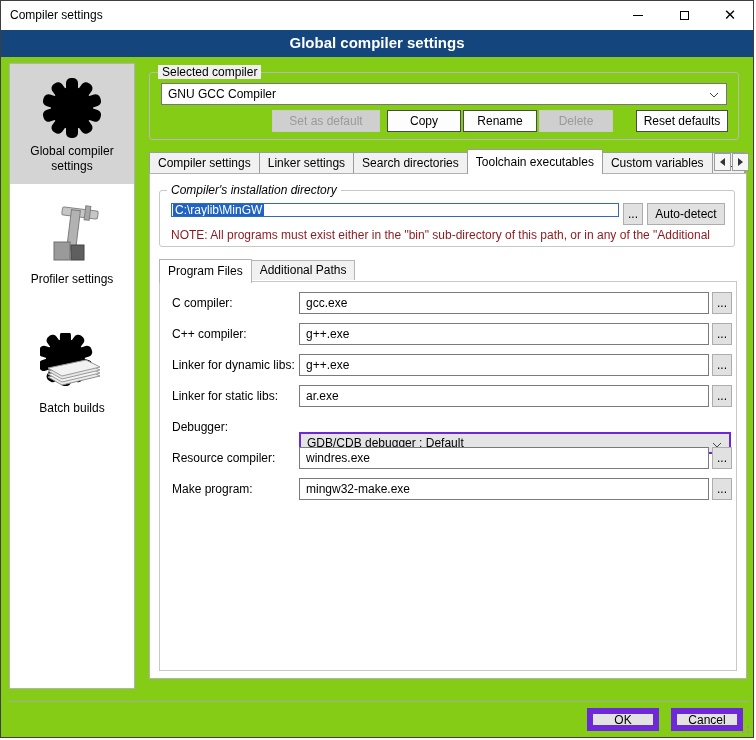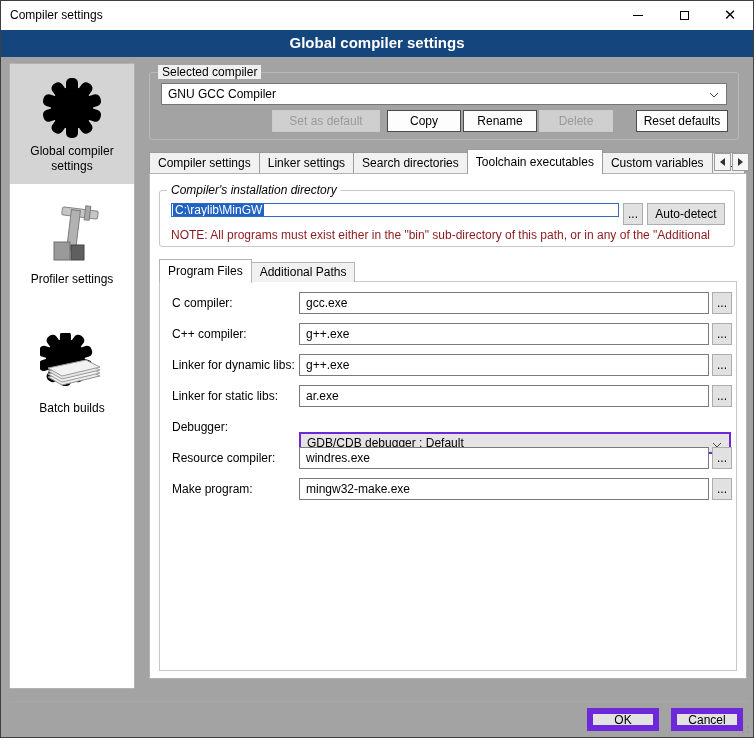--- a/index.html
+++ b/index.html
@@ -1,18 +1,18 @@
 <!DOCTYPE html>
 <html><head>
 <meta charset="utf-8">
 <style>
   html,body{margin:0;padding:0;width:756px;height:740px;overflow:hidden;
     font-family:"Liberation Sans",sans-serif;font-size:12px;color:#000;background:#fff;}
   *{box-sizing:border-box;}
-  .window{position:relative;width:754px;height:738px;border:1px solid #3f3f3f;background:#a3a3a3;overflow:hidden;}
+  .window{position:relative;width:754px;height:738px;border:1px solid #3f3f3f;background:#84cc16;overflow:hidden;}
 
   
   .titlebar{position:absolute;left:0;top:0;right:0;height:29px;background:#fff;}
   .title{position:absolute;left:9px;top:7px;font-size:12px;}
   .capbtns{position:absolute;right:0;top:0;height:29px;display:flex;}
   .capbtn{width:46px;height:29px;display:flex;align-items:center;justify-content:center;cursor:default;}
   .glyph-min{width:10px;height:1px;background:#000;}
   .glyph-max{width:9px;height:9px;border:1px solid #000;}
   .glyph-close{font-size:15px;line-height:1;font-family:"DejaVu Sans",sans-serif;}
 
@@ -64,21 +64,21 @@
   .gb2 .gb-legend{background:#fff;left:7px;font-style:italic;}
   .pathbox{position:absolute;left:11px;top:12px;width:448px;height:14px;border:1px solid #2e6bc0;background:#fff;
     display:flex;align-items:center;padding-left:1px;overflow:hidden;}
   .sel{background:#2063c2;color:#fff;padding:1px 2px 2px 2px;white-space:pre;}
   .sbtn{background:#e1e1e1;border:1px solid #adadad;display:flex;align-items:center;justify-content:center;cursor:default;}
   .dots1{position:absolute;left:463px;top:12px;width:20px;height:22px;}
   .autodetect{position:absolute;left:487px;top:12px;width:78px;height:22px;font-size:12px;}
   .note{position:absolute;left:11px;top:37px;width:562px;white-space:nowrap;overflow:hidden;color:#8c191e;}
 
   
-  .subtabs{position:absolute;left:9px;top:84px;height:24px;display:flex;align-items:flex-end;}
+  .subtabs{position:absolute;left:9px;top:84px;height:24px;display:flex;align-items:center;}
   .subtab{height:20px;line-height:19px;padding:0 8px;background:#f1f1f1;border:1px solid #b5b5b5;border-bottom:none;
     margin-right:-1px;white-space:nowrap;cursor:default;position:relative;z-index:2;}
   .subtab.active{height:24px;line-height:23px;background:#fff;z-index:5;margin-bottom:-1px;}
   .panel2{position:absolute;left:9px;top:107px;width:578px;height:390px;border:1px solid #c8c8c8;background:#fff;z-index:1;}
 
   .prow{position:absolute;left:0;right:0;height:22px;}
   .prow .lbl{position:absolute;left:12px;top:4px;white-space:nowrap;}
   .field{position:absolute;left:139px;top:0;width:410px;height:22px;border:1px solid #7a7a7a;background:#fff;
     display:flex;align-items:center;padding-left:6px;overflow:hidden;white-space:nowrap;}
   .dots{position:absolute;left:552px;top:0;width:20px;height:22px;}

